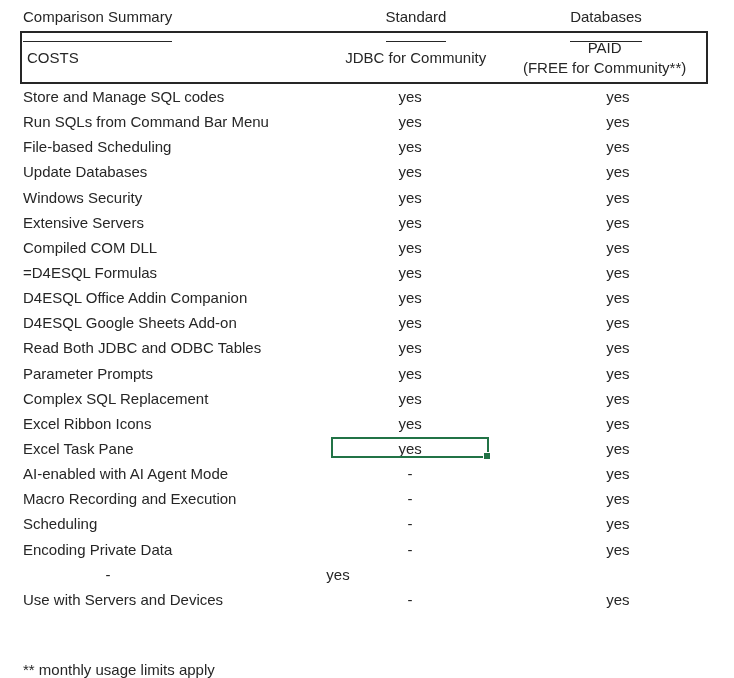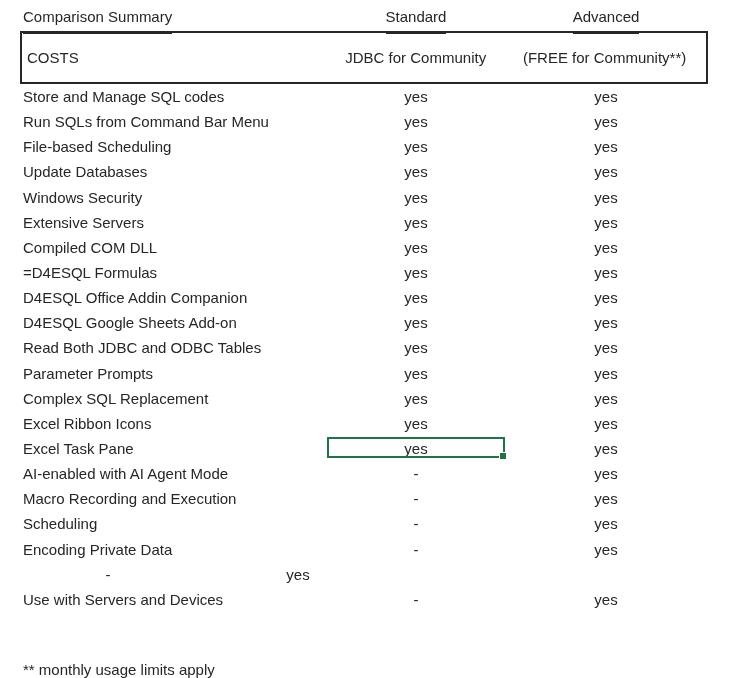--- a/index.html
+++ b/index.html
@@ -11,31 +11,31 @@
     color:#262626;
     font-size:15px;
     overflow:hidden;
   }
   .grid{margin-left:20px;width:688px;}
   .row{display:flex;align-items:center;}
   .cell-feature{width:308px;padding-left:3px;box-sizing:border-box;text-align:left;}
   .cell-std{width:176px;text-align:center;position:relative;}
   .cell-adv{width:204px;text-align:center;}
   .header-row{height:23px;margin-top:8px;align-items:flex-start;}
-  .u{border-bottom:1.5px solid #262626;padding-bottom:8px;display:inline-block;}
+  .u{border-bottom:1.5px solid #262626;padding-bottom:16px;display:inline-block;}
   .costs-box{
     box-sizing:border-box;
     height:53px;
     border:2px solid #262626;
     display:flex;align-items:center;
     background:#ffffff;
   }
   .costs-box .cell-feature{padding-left:5px;}
   .adv-2line{line-height:20px;}
-  .data-rows .row{height:25.15px;}
+  .data-rows .row{height:25.15px;gap:40px;}
   .sel-border{
     position:absolute;left:-1px;right:-1px;top:-3px;bottom:-1px;
     border:2px solid var(--sel-green,#217346);
     pointer-events:none;
   }
   .fill-handle{
     position:absolute;right:-4px;bottom:-4px;
     width:6px;height:6px;
     background:var(--sel-green,#217346);
     border:1px solid #ffffff;
@@ -49,28 +49,29 @@
   <div class="grid">
 
     <div class="row header-row">
       <div class="cell-feature">
         <span class="u">Comparison Summary</span>
       </div>
       <div class="cell-std">
         <span class="u">Standard</span>
       </div>
       <div class="cell-adv">
-        <span class="u">Advanced</span>
+        <span class="u">Databases</span>
       </div>
     </div>
 
     <div class="row costs-box">
       <div class="cell-feature">COSTS</div>
       <div class="cell-std">JDBC for Community</div>
       <div class="cell-adv adv-2line">
+        <div>PAID</div>
         <div>(FREE for Community**)</div>
       </div>
     </div>
 
     <div class="data-rows" id="rows">
         <div class="row">
           <div class="cell-feature">Store and Manage SQL codes</div>
           <div class="cell-std">yes</div>
           <div class="cell-adv">yes</div>
         </div>

